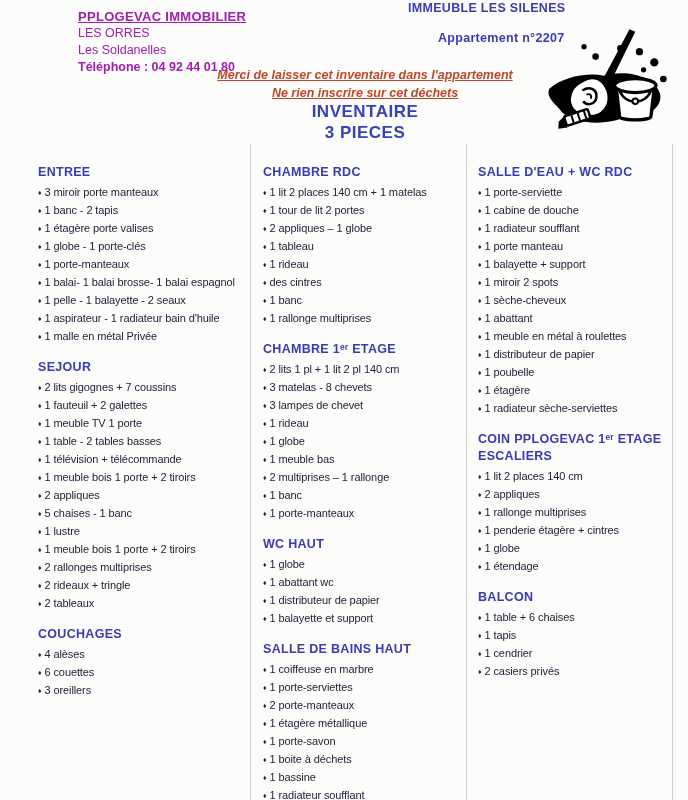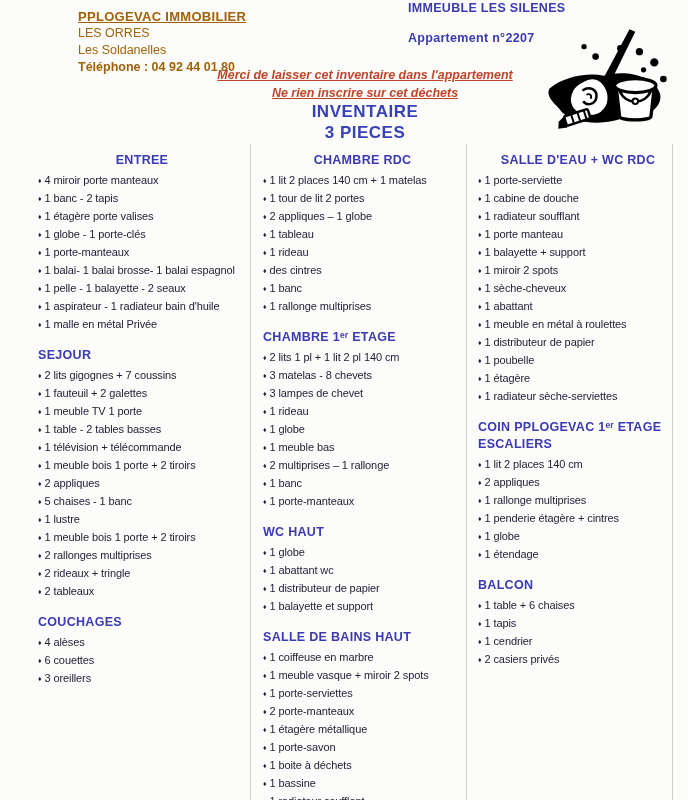--- a/index.html
+++ b/index.html
@@ -27,21 +27,21 @@
   }
   .fold.f1 { left: 250px; }
   .fold.f2 { left: 466px; }
   .fold.f3 { left: 672px; }
 
   
   .agency {
     position: absolute;
     left: 78px;
     top: 8px;
-    color: #a16207;
+    color: #a21caf;
     font-size: 12.5px;
     line-height: 17px;
     white-space: nowrap;
   }
   .agency .name {
     font-weight: bold;
     font-size: 13px;
     text-decoration: underline;
     letter-spacing: .3px;
   }
@@ -51,21 +51,21 @@
     position: absolute;
     left: 408px;
     top: 0;
     color: #3a3ab2;
     font-size: 12.5px;
     font-weight: bold;
     line-height: 16px;
     white-space: nowrap;
     letter-spacing: .3px;
   }
-  .building .apartment { margin-top: 14px; }
+  .building .apartment { margin-top: 14px; margin-left: 30px; }
 
   .notices {
     position: absolute;
     left: 40px;
     width: 650px;
     top: 66px;
     text-align: center;
     color: #c2452a;
     font-weight: bold;
     font-style: italic;
@@ -101,21 +101,21 @@
     top: 152px;
     font-size: 11px;
     line-height: 16px;
     letter-spacing: -0.1px;
   }
   .col-0 { left: 38px;  width: 208px; }
   .col-1 { left: 263px; width: 199px; }
   .col-2 { left: 478px; width: 200px; }
 
   .section { margin-top: 13px; }
-  .section:first-child { margin-top: 0; text-align: center; }
+  .section:first-child { margin-top: 12px; }
   .section-title {
     color: #3a3ab2;
     font-weight: bold;
     font-size: 12.5px;
     line-height: 17px;
     margin-bottom: 3px;
     letter-spacing: .3px;
   }
   .item {
     display: flex;
@@ -193,21 +193,21 @@
       <line x1="49" y1="101" x2="49" y2="111" stroke="#000" stroke-width="2.4"></line>
     </g>
   </svg>
 
   <div id="columns">
       <div class="col col-0">
         <div class="section">
           <div class="section-title">ENTREE</div>
           <div class="item">
             <span class="bullet">♦</span>
-            <span>4 miroir porte manteaux</span>
+            <span>3 miroir porte manteaux</span>
           </div>
           <div class="item">
             <span class="bullet">♦</span>
             <span>1 banc - 2 tapis</span>
           </div>
           <div class="item">
             <span class="bullet">♦</span>
             <span>1 étagère porte valises</span>
           </div>
           <div class="item">
@@ -401,24 +401,20 @@
           </div>
         </div>
         <div class="section">
           <div class="section-title">SALLE DE BAINS HAUT</div>
           <div class="item">
             <span class="bullet">♦</span>
             <span>1 coiffeuse en marbre</span>
           </div>
           <div class="item">
             <span class="bullet">♦</span>
-            <span>1 meuble vasque + miroir 2 spots</span>
-          </div>
-          <div class="item">
-            <span class="bullet">♦</span>
             <span>1 porte-serviettes</span>
           </div>
           <div class="item">
             <span class="bullet">♦</span>
             <span>2 porte-manteaux</span>
           </div>
           <div class="item">
             <span class="bullet">♦</span>
             <span>1 étagère métallique</span>
           </div>

